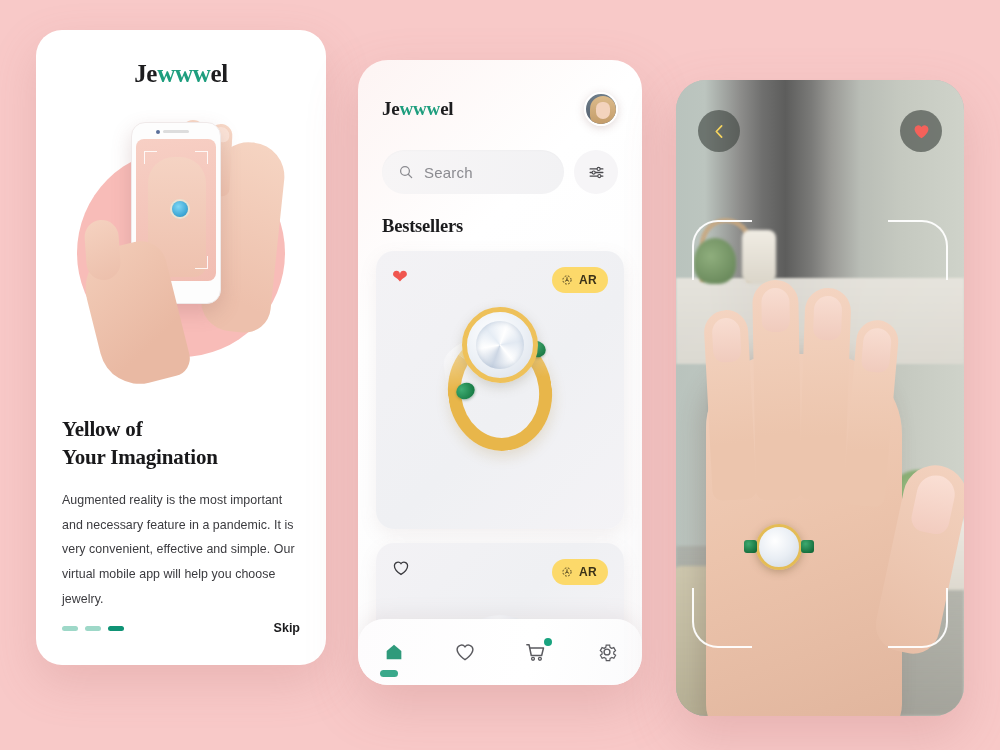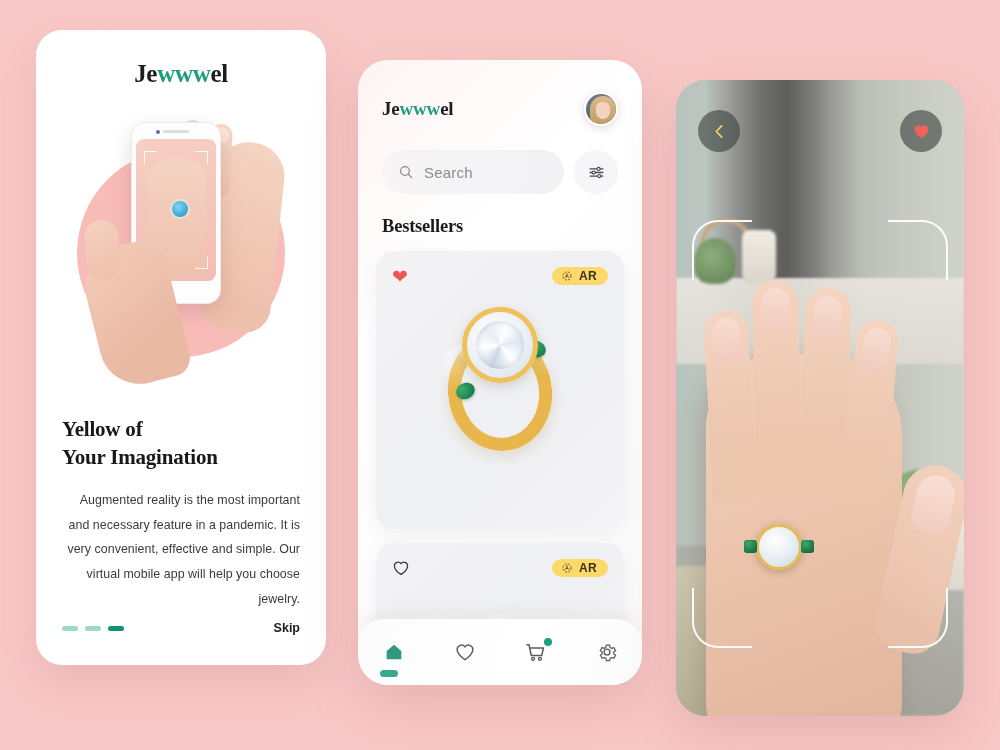--- a/index.html
+++ b/index.html
@@ -130,21 +130,20 @@
     line-height: 1.33;
     color: #18181a;
     letter-spacing: -0.2px;
   }
   .paragraph {
     margin-top: 16px;
     font-size: 12.4px;
     line-height: 2.0;
     color: #3b3b3f;
     letter-spacing: 0.05px;
-    text-align: right;
   }
   .left-footer {
     position: absolute; left: 26px; right: 26px; bottom: 30px;
     display:flex; align-items:center; justify-content:space-between;
   }
   .dots { display:flex; gap:7px; align-items:center; }
   .dot { width:16px; height:5px; border-radius:3px; background:#9ed8c8; }
   .dot.active { background:#0f9375; }
   .skip {
     font-size: 12.5px; font-weight: bold; color:#1b1b1d;
@@ -221,21 +220,21 @@
   .card-top {
     display:flex; align-items:flex-start; justify-content:space-between;
     padding: 16px 16px 0 16px;
   }
   .heart-fill { color:#f0564f; font-size:19px; line-height:1; }
   .heart-out {
     width:18px;height:18px;
   }
   .ar-pill {
     background:#fcd96a; color:#3a3118;
-    border-radius: 14px; height: 18px;
+    border-radius: 14px; height: 26px;
     display:flex; align-items:center; gap:5px;
     padding: 0 11px 0 8px;
     font-size: 12px; font-weight: bold; letter-spacing:.3px;
   }
   
   .ring-wrap { position:absolute; left:0; right:0; top:46px; height:160px; }
   .ring-band {
     position:absolute; left:50%; top:36px; transform:translateX(-50%) rotate(-8deg);
     width: 104px; height: 118px;
     border: 13px solid #e8b64a;

